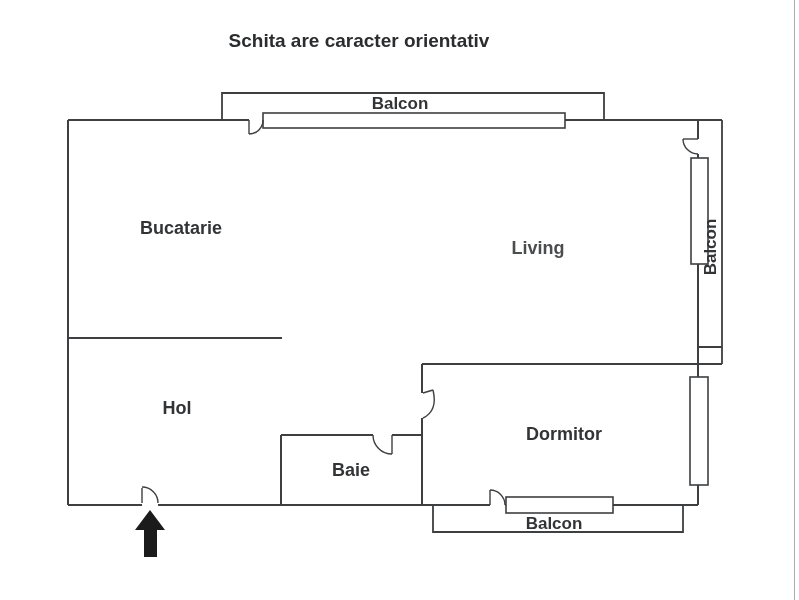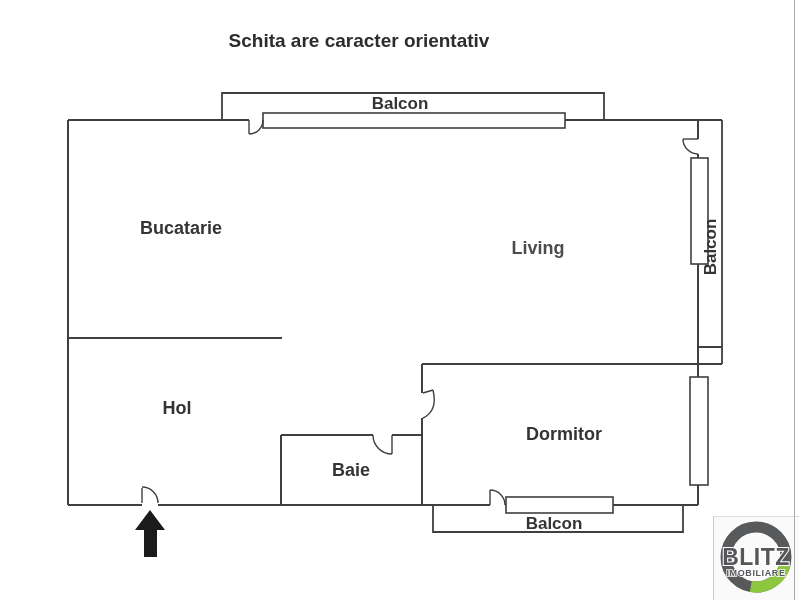--- a/index.html
+++ b/index.html
@@ -101,23 +101,15 @@
     <text class="room-label" x="177" y="414" text-anchor="middle">Hol</text>
     <text class="room-label" x="351" y="476" text-anchor="middle">Baie</text>
     <text class="room-label" x="564" y="440" text-anchor="middle">Dormitor</text>
 
     <text class="balcony-label" x="400" y="109" text-anchor="middle">Balcon</text>
     <text class="balcony-label" x="716" y="247" text-anchor="middle" transform="rotate(-90 716 247)">Balcon</text>
     <text class="balcony-label" x="554" y="529" text-anchor="middle">Balcon</text>
   </svg>
 
   
-  <div class="logo-box">
-    <svg width="85" height="83" viewBox="0 0 85 83">
-      <circle cx="42" cy="40" r="30" fill="none" stroke="#58595b" stroke-width="11"></circle>
-      <path d="M71,47.8 A30,30 0 0 1 36.8,69.5" fill="none" stroke="#8dc63f" stroke-width="11"></path>
-      <text class="brand-text" x="42" y="48" text-anchor="middle">BLITZ</text>
-      <text class="tagline-text" x="42" y="59" text-anchor="middle">IMOBILIARE</text>
-    </svg>
-  </div>
 
   <div class="page-edge"></div>
 </div>
 
 </body></html>

